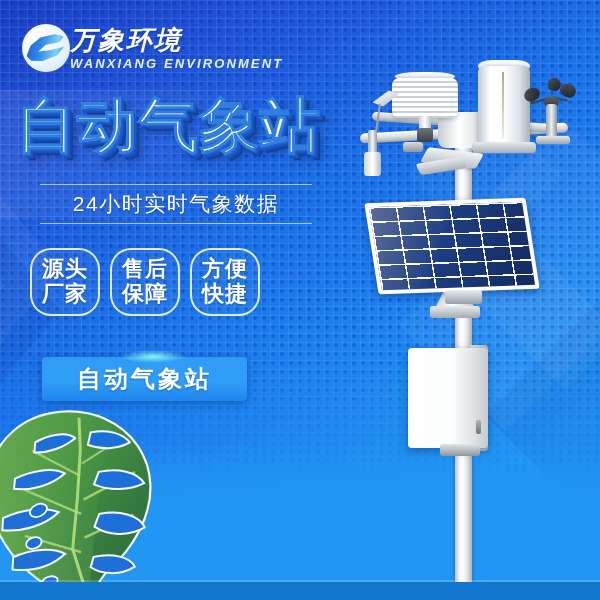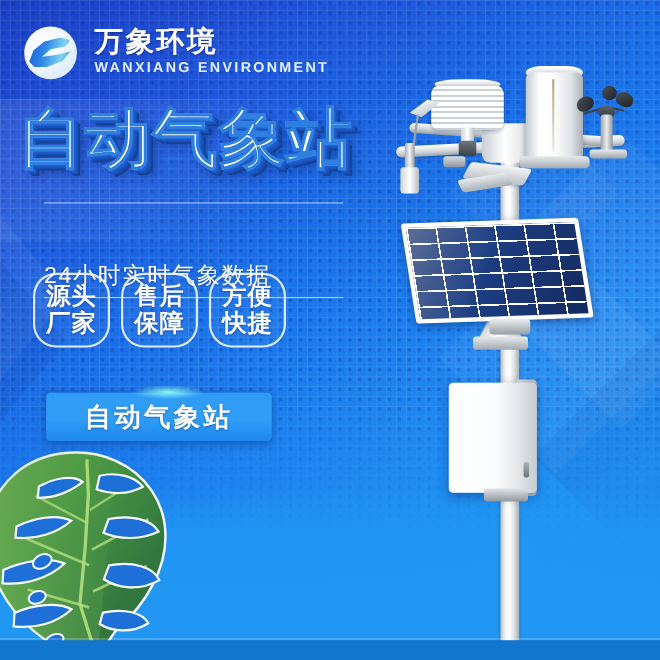--- a/index.html
+++ b/index.html
@@ -52,21 +52,21 @@
     background:linear-gradient(105deg,rgba(255,255,255,.10),rgba(255,255,255,0) 70%);
     transform:skewX(-18deg);pointer-events:none;}
 
   
   .lowband{position:absolute;left:0;bottom:0;width:600px;height:160px;
     background:linear-gradient(to bottom,rgba(33,150,243,0) 0%,rgba(33,150,243,.85) 28%,#2196f3 60%,#2196f3 100%);}
   .botbar{position:absolute;left:0;bottom:0;width:600px;height:18px;background:#1275ce;}
   .botbar-hl{position:absolute;left:0;bottom:18px;width:600px;height:2px;background:rgba(255,255,255,.18);}
 
   
-  .logo{position:absolute;left:22px;top:24px;display:flex;gap:16px;}
+  .logo{position:absolute;left:22px;top:24px;display:flex;align-items:center;gap:0;font-style:italic;}
   .logo-mark{width:48px;height:48px;position:relative;}
   .logo-mark .ball{position:absolute;inset:0;border-radius:50%;
     background:radial-gradient(circle at 33% 30%,#ffffff 0%,#eef6ff 48%,#cfe2fb 100%);}
   .logo-mark .swoosh{position:absolute;left:3px;top:8px;width:42px;height:32px;
     border-radius:50% 50% 45% 45%;
     background:linear-gradient(120deg,#1a4fd0 0%,#2f8ae8 40%,#7fd4f0 70%,#1e6fd8 100%);
     transform:rotate(-16deg);
     clip-path:polygon(0% 58%,16% 30%,44% 14%,78% 16%,100% 30%,84% 44%,52% 40%,30% 54%,60% 60%,92% 62%,70% 82%,34% 86%,8% 76%);}
   .logo-txt{display:flex;flex-direction:column;line-height:1;}
   .logo-cn{font-size:26px;font-weight:bold;color:#ffffff;letter-spacing:2px;
@@ -77,22 +77,22 @@
   .headline{position:absolute;left:16px;top:96px;font-size:60px;font-weight:bold;
     letter-spacing:1px;color:#ffffff;line-height:1;white-space:nowrap;
     text-shadow:
       2px 2px 0 #1f5fd0, 3px 3px 0 #1b55c4, 4px 4px 0 #1a4fba,
       5px 5px 0 #17479f, 6px 6px 0 #143f8d, 7px 7px 10px rgba(4,20,70,.45);
     -webkit-text-stroke:1px #2f7fe0;}
 
   
   .subwrap{position:absolute;left:40px;top:184px;width:272px;}
   .rule{height:1px;background:rgba(255,255,255,.62);}
-  .subtitle{font-size:21px;color:#ffffff;letter-spacing:1.5px;
-    padding:8px 0 9px;line-height:1;text-shadow:0 1px 2px rgba(0,20,80,.35);margin-top:47px;}
+  .subtitle{font-size:21px;color:#ffffff;letter-spacing:1.5px;text-align:center;
+    padding:8px 0 9px;line-height:1;text-shadow:0 1px 2px rgba(0,20,80,.35);}
 
   
   .badges{position:absolute;left:30px;top:248px;display:flex;gap:10px;}
   .badge{width:66px;height:64px;border:2px solid rgba(255,255,255,.85);border-radius:21px;
     display:flex;flex-direction:column;align-items:center;justify-content:center;
     color:#fff;font-size:22px;font-weight:bold;line-height:1.12;letter-spacing:1px;
     text-shadow:0 1px 2px rgba(0,20,80,.35);background:rgba(255,255,255,.04);}
 
   
   .cta{position:absolute;left:42px;top:357px;width:205px;height:44px;border-radius:4px;

